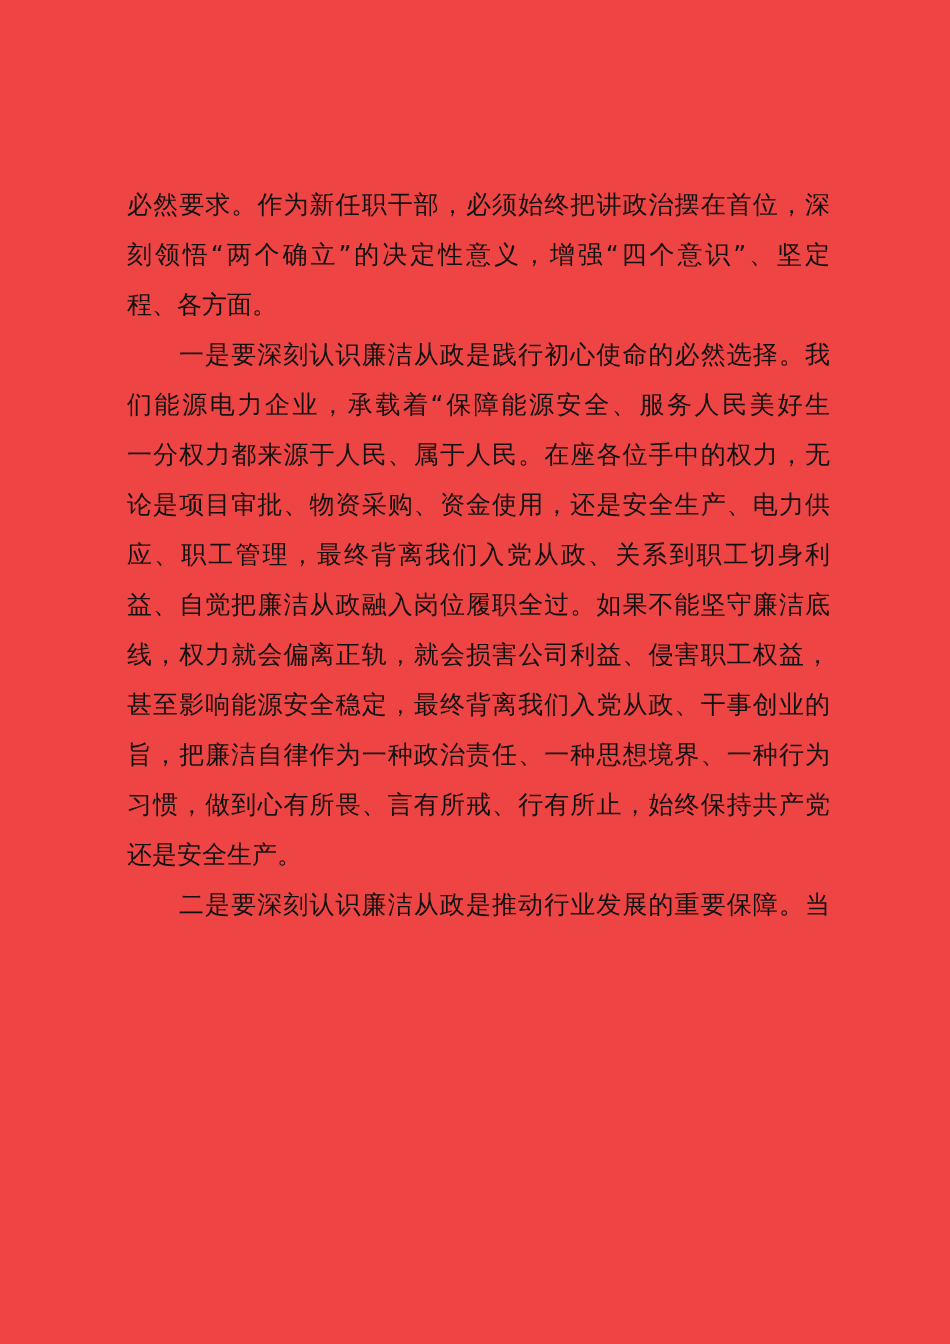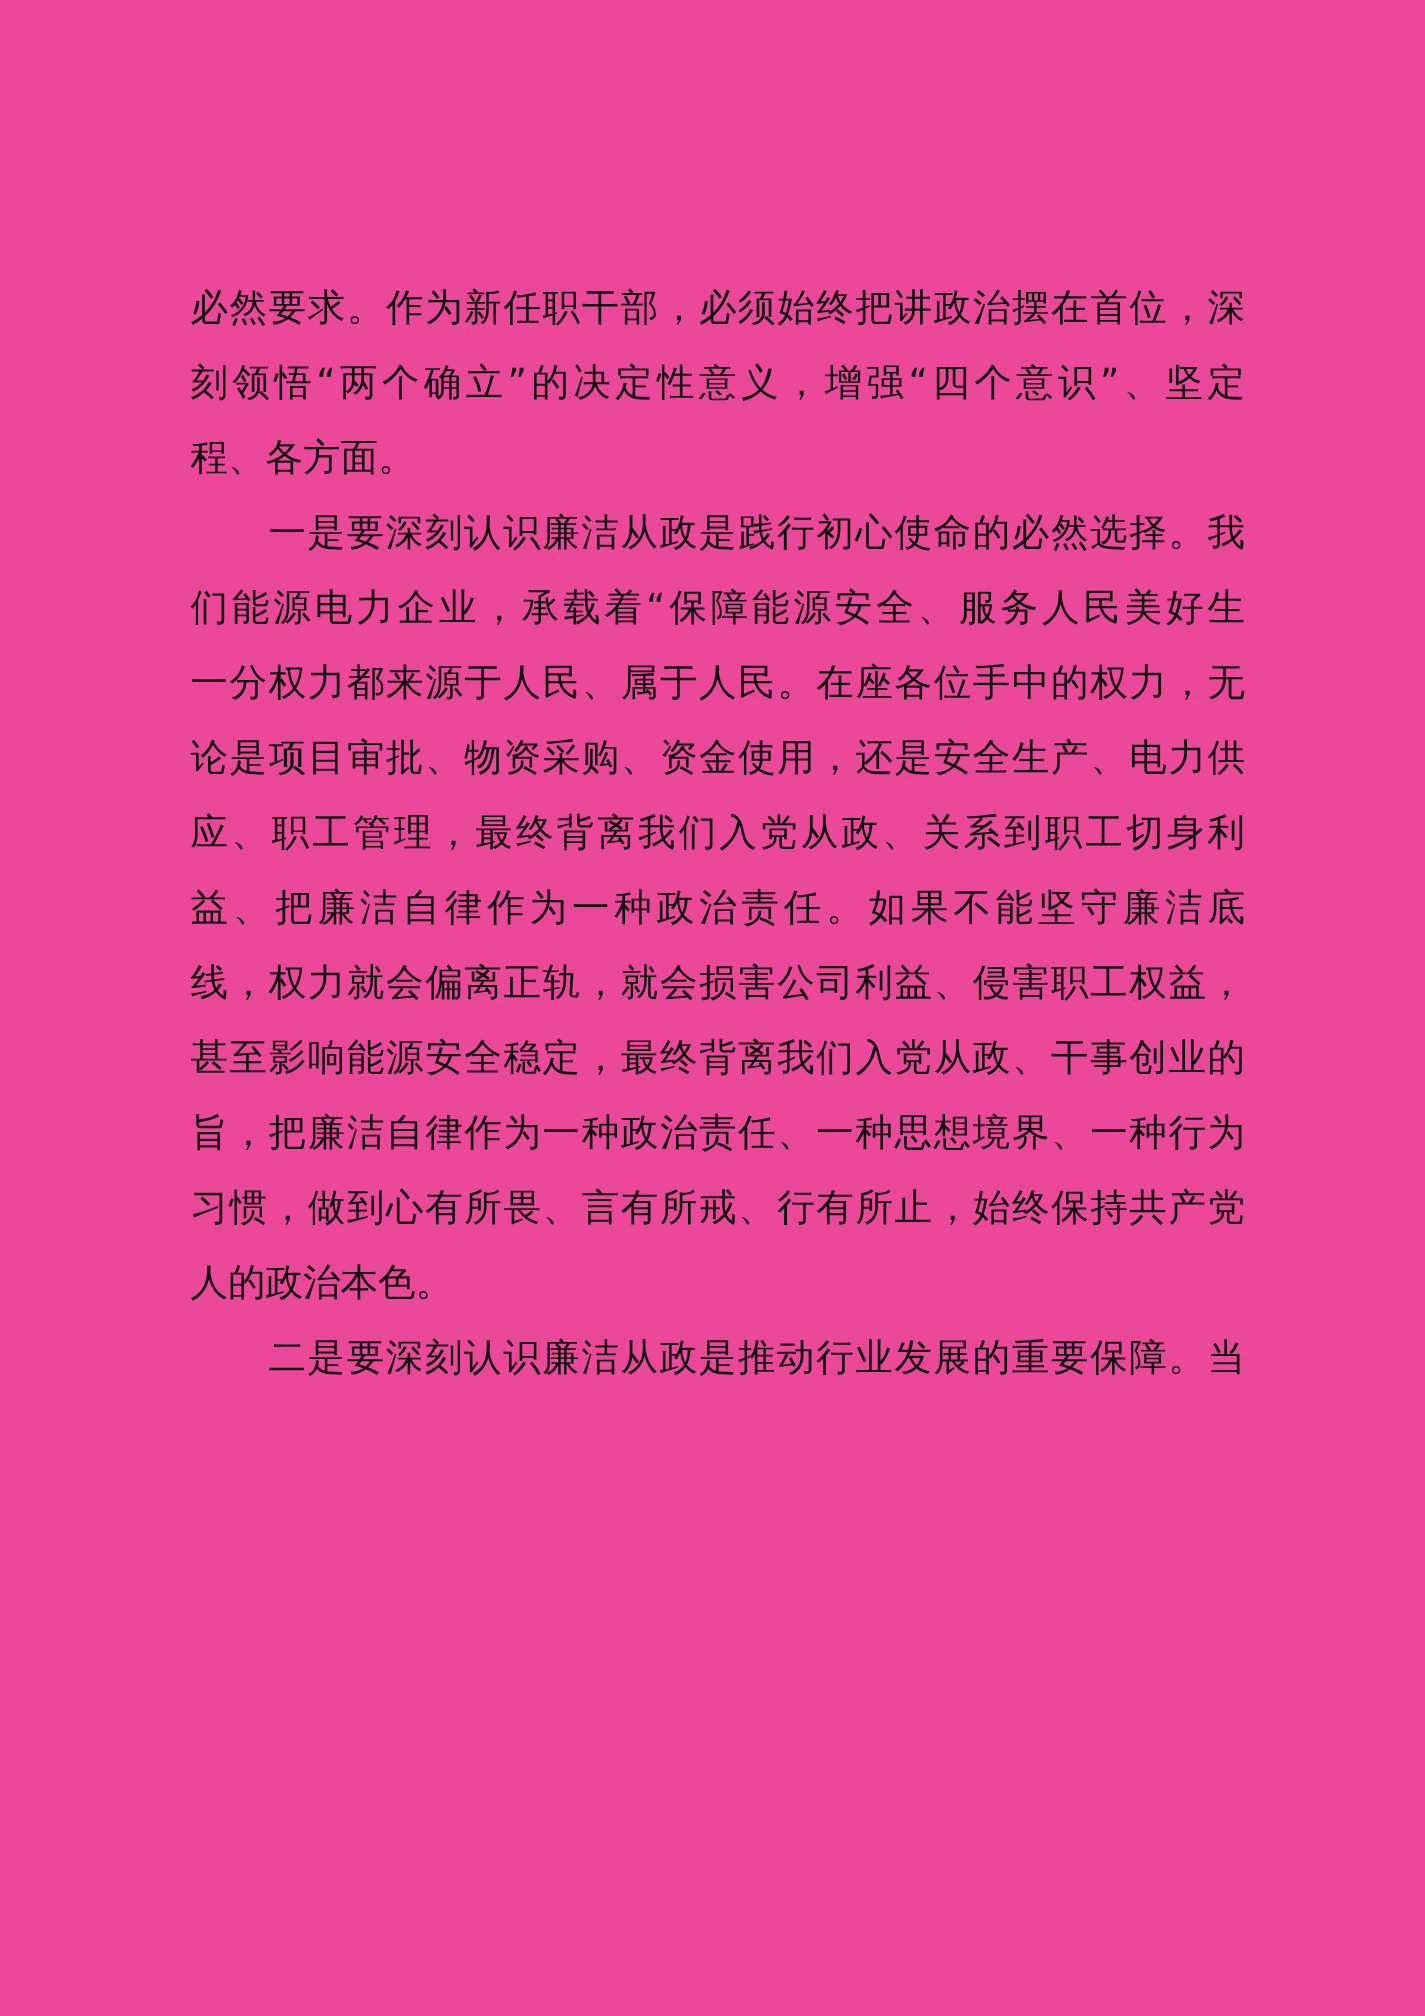--- a/index.html
+++ b/index.html
@@ -12,21 +12,21 @@
       height: 1344px;
       position: relative;
       overflow: hidden;
     }
     .page {
       position: absolute;
       left: 0;
       top: 0;
       width: 950px;
       height: 1344px;
-      background: #ec4899;
+      background: #ef4444;
     }
     .body-text {
       position: absolute;
       left: 127px;
       top: 180px;
       width: 703px;
       color: #111111;
       font-family: "DejaVu Sans", "Liberation Sans", sans-serif;
       font-size: 25px;
       line-height: 50px;
@@ -57,26 +57,26 @@
       <span class="line">刻领悟“两个确立”的决定性意义，增强“四个意识”、坚定</span>
       <span class="line last">程、各方面。</span>
     </div>
 
     <div class="paragraph">
       <span class="line indent">一是要深刻认识廉洁从政是践行初心使命的必然选择。我</span>
       <span class="line">们能源电力企业，承载着“保障能源安全、服务人民美好生</span>
       <span class="line">一分权力都来源于人民、属于人民。在座各位手中的权力，无</span>
       <span class="line">论是项目审批、物资采购、资金使用，还是安全生产、电力供</span>
       <span class="line">应、职工管理，最终背离我们入党从政、关系到职工切身利</span>
-      <span class="line">益、把廉洁自律作为一种政治责任。如果不能坚守廉洁底</span>
+      <span class="line">益、自觉把廉洁从政融入岗位履职全过。如果不能坚守廉洁底</span>
       <span class="line">线，权力就会偏离正轨，就会损害公司利益、侵害职工权益，</span>
       <span class="line">甚至影响能源安全稳定，最终背离我们入党从政、干事创业的</span>
       <span class="line">旨，把廉洁自律作为一种政治责任、一种思想境界、一种行为</span>
       <span class="line">习惯，做到心有所畏、言有所戒、行有所止，始终保持共产党</span>
-      <span class="line last">人的政治本色。</span>
+      <span class="line last">还是安全生产。</span>
     </div>
 
     <div class="paragraph">
       <span class="line indent">二是要深刻认识廉洁从政是推动行业发展的重要保障。当</span>
     </div>
 
   </div>
 </div>
 
 </body></html>

